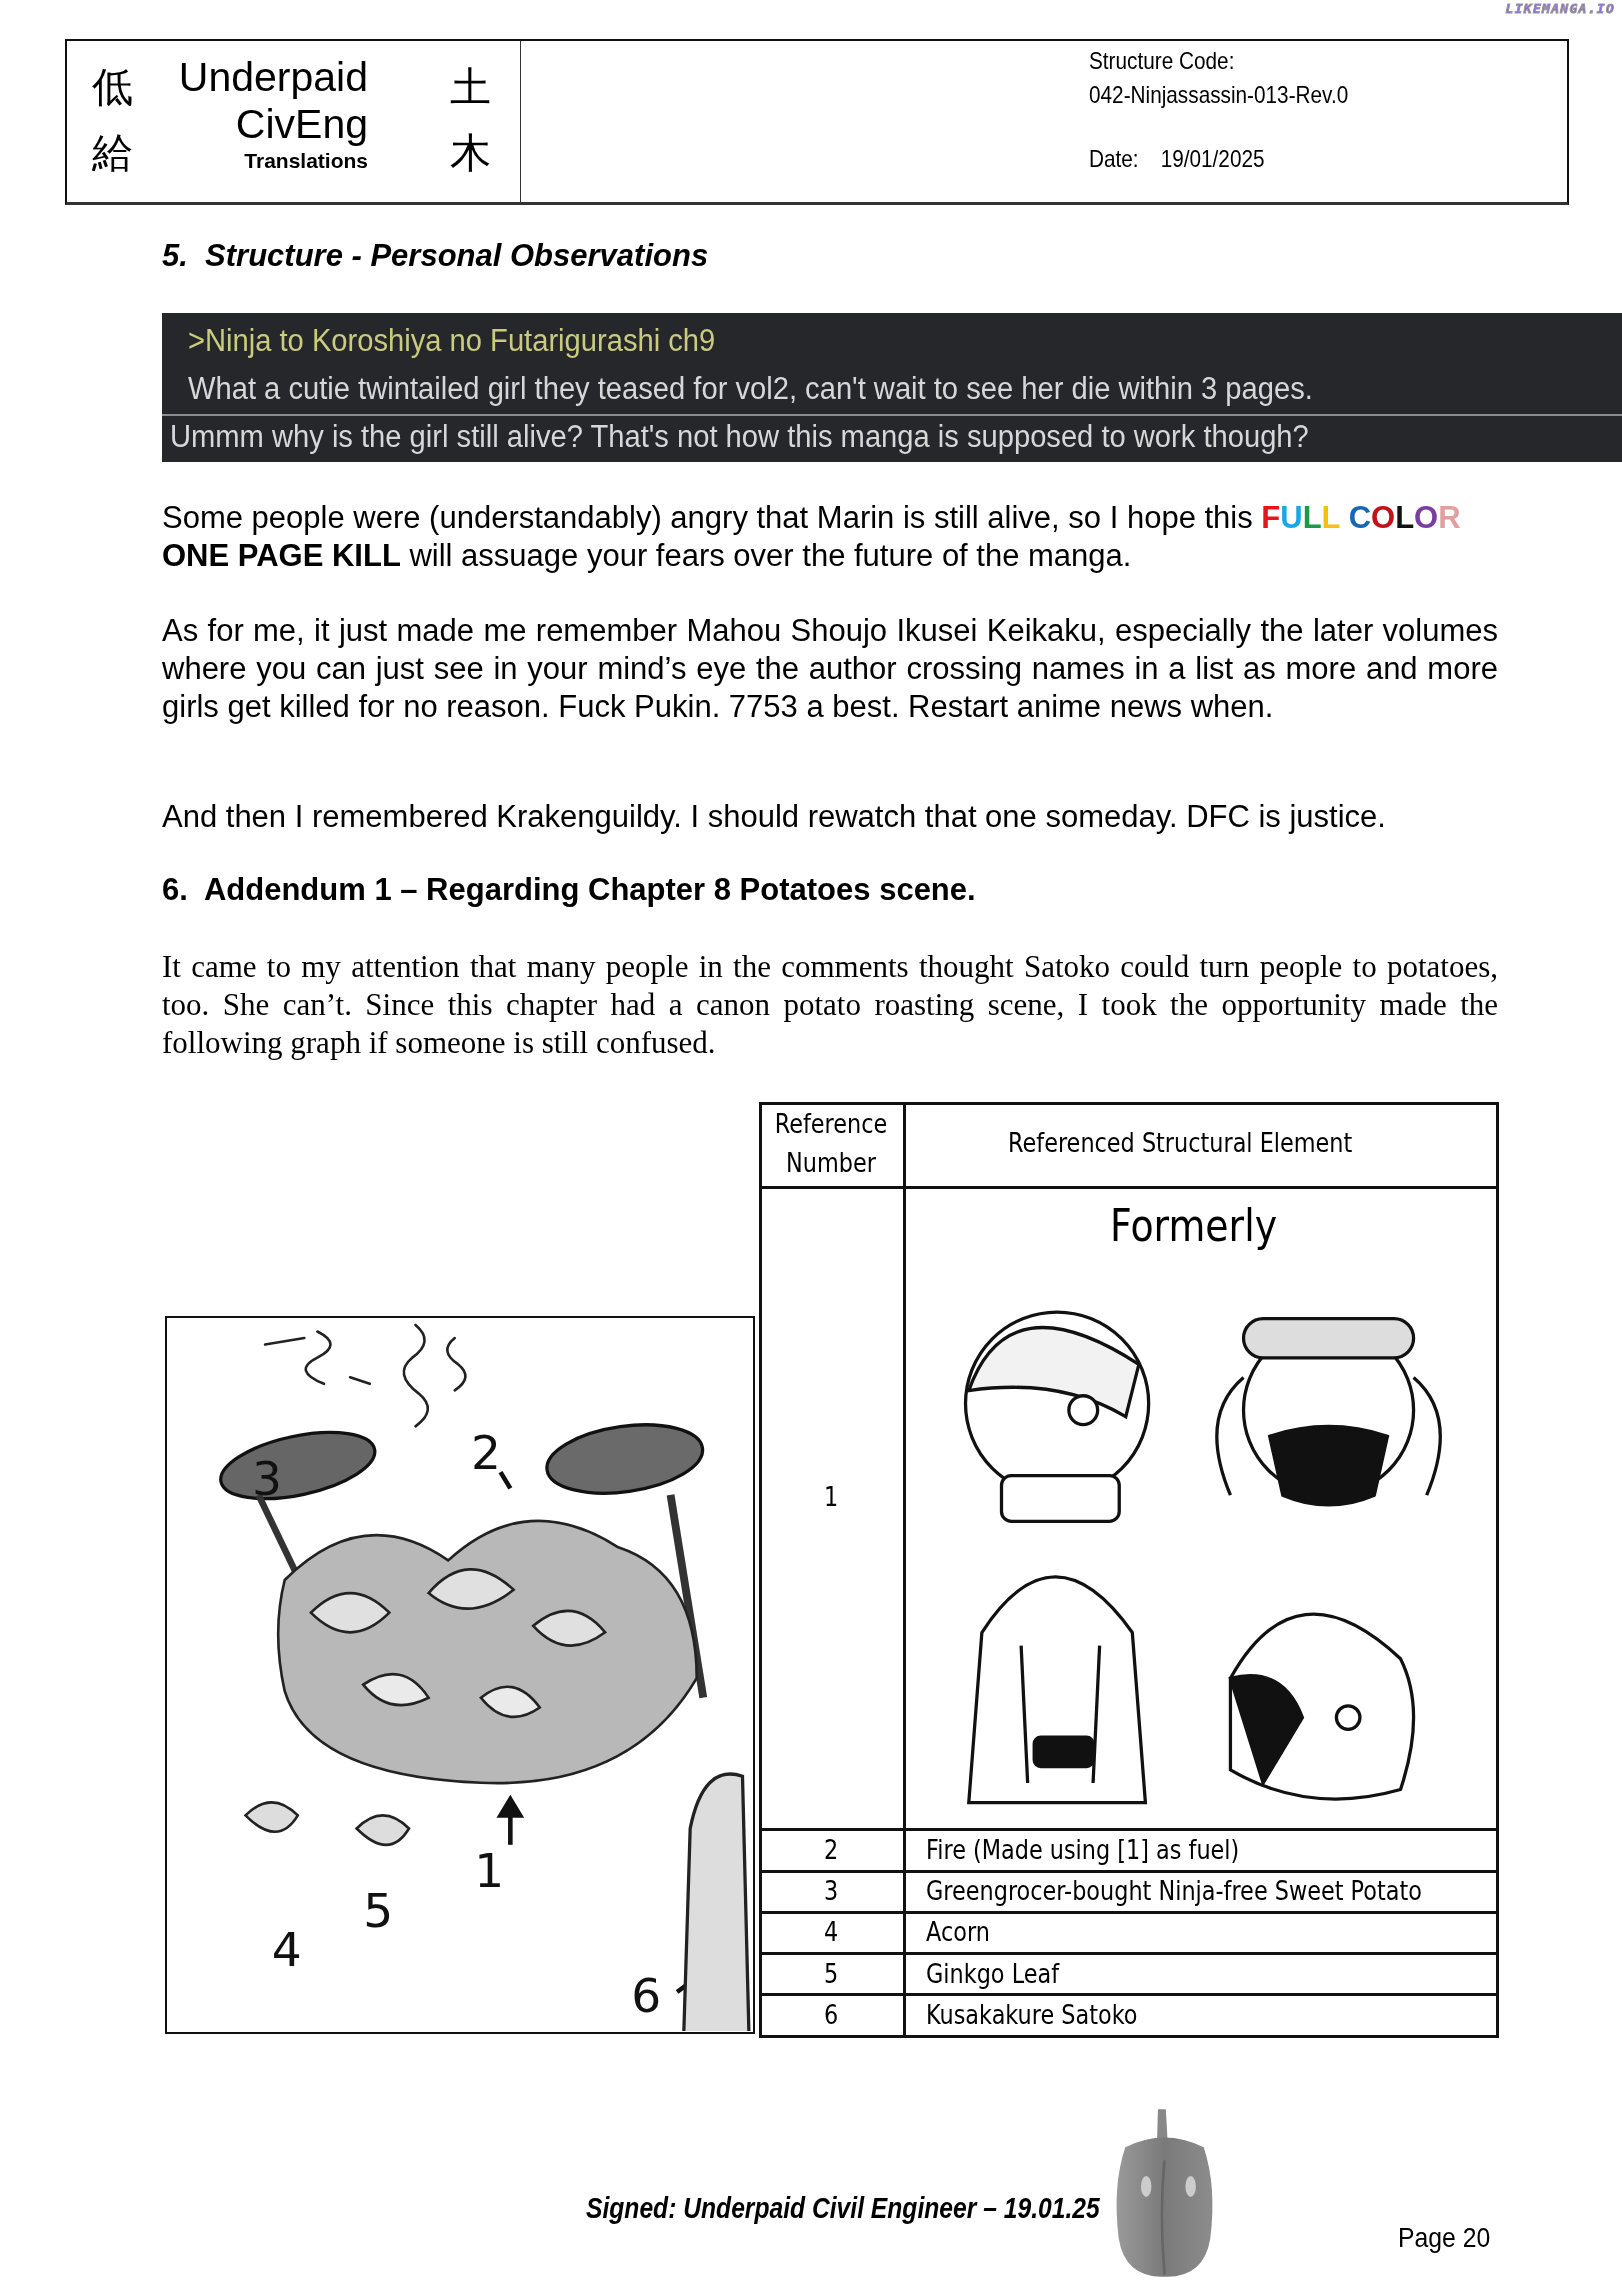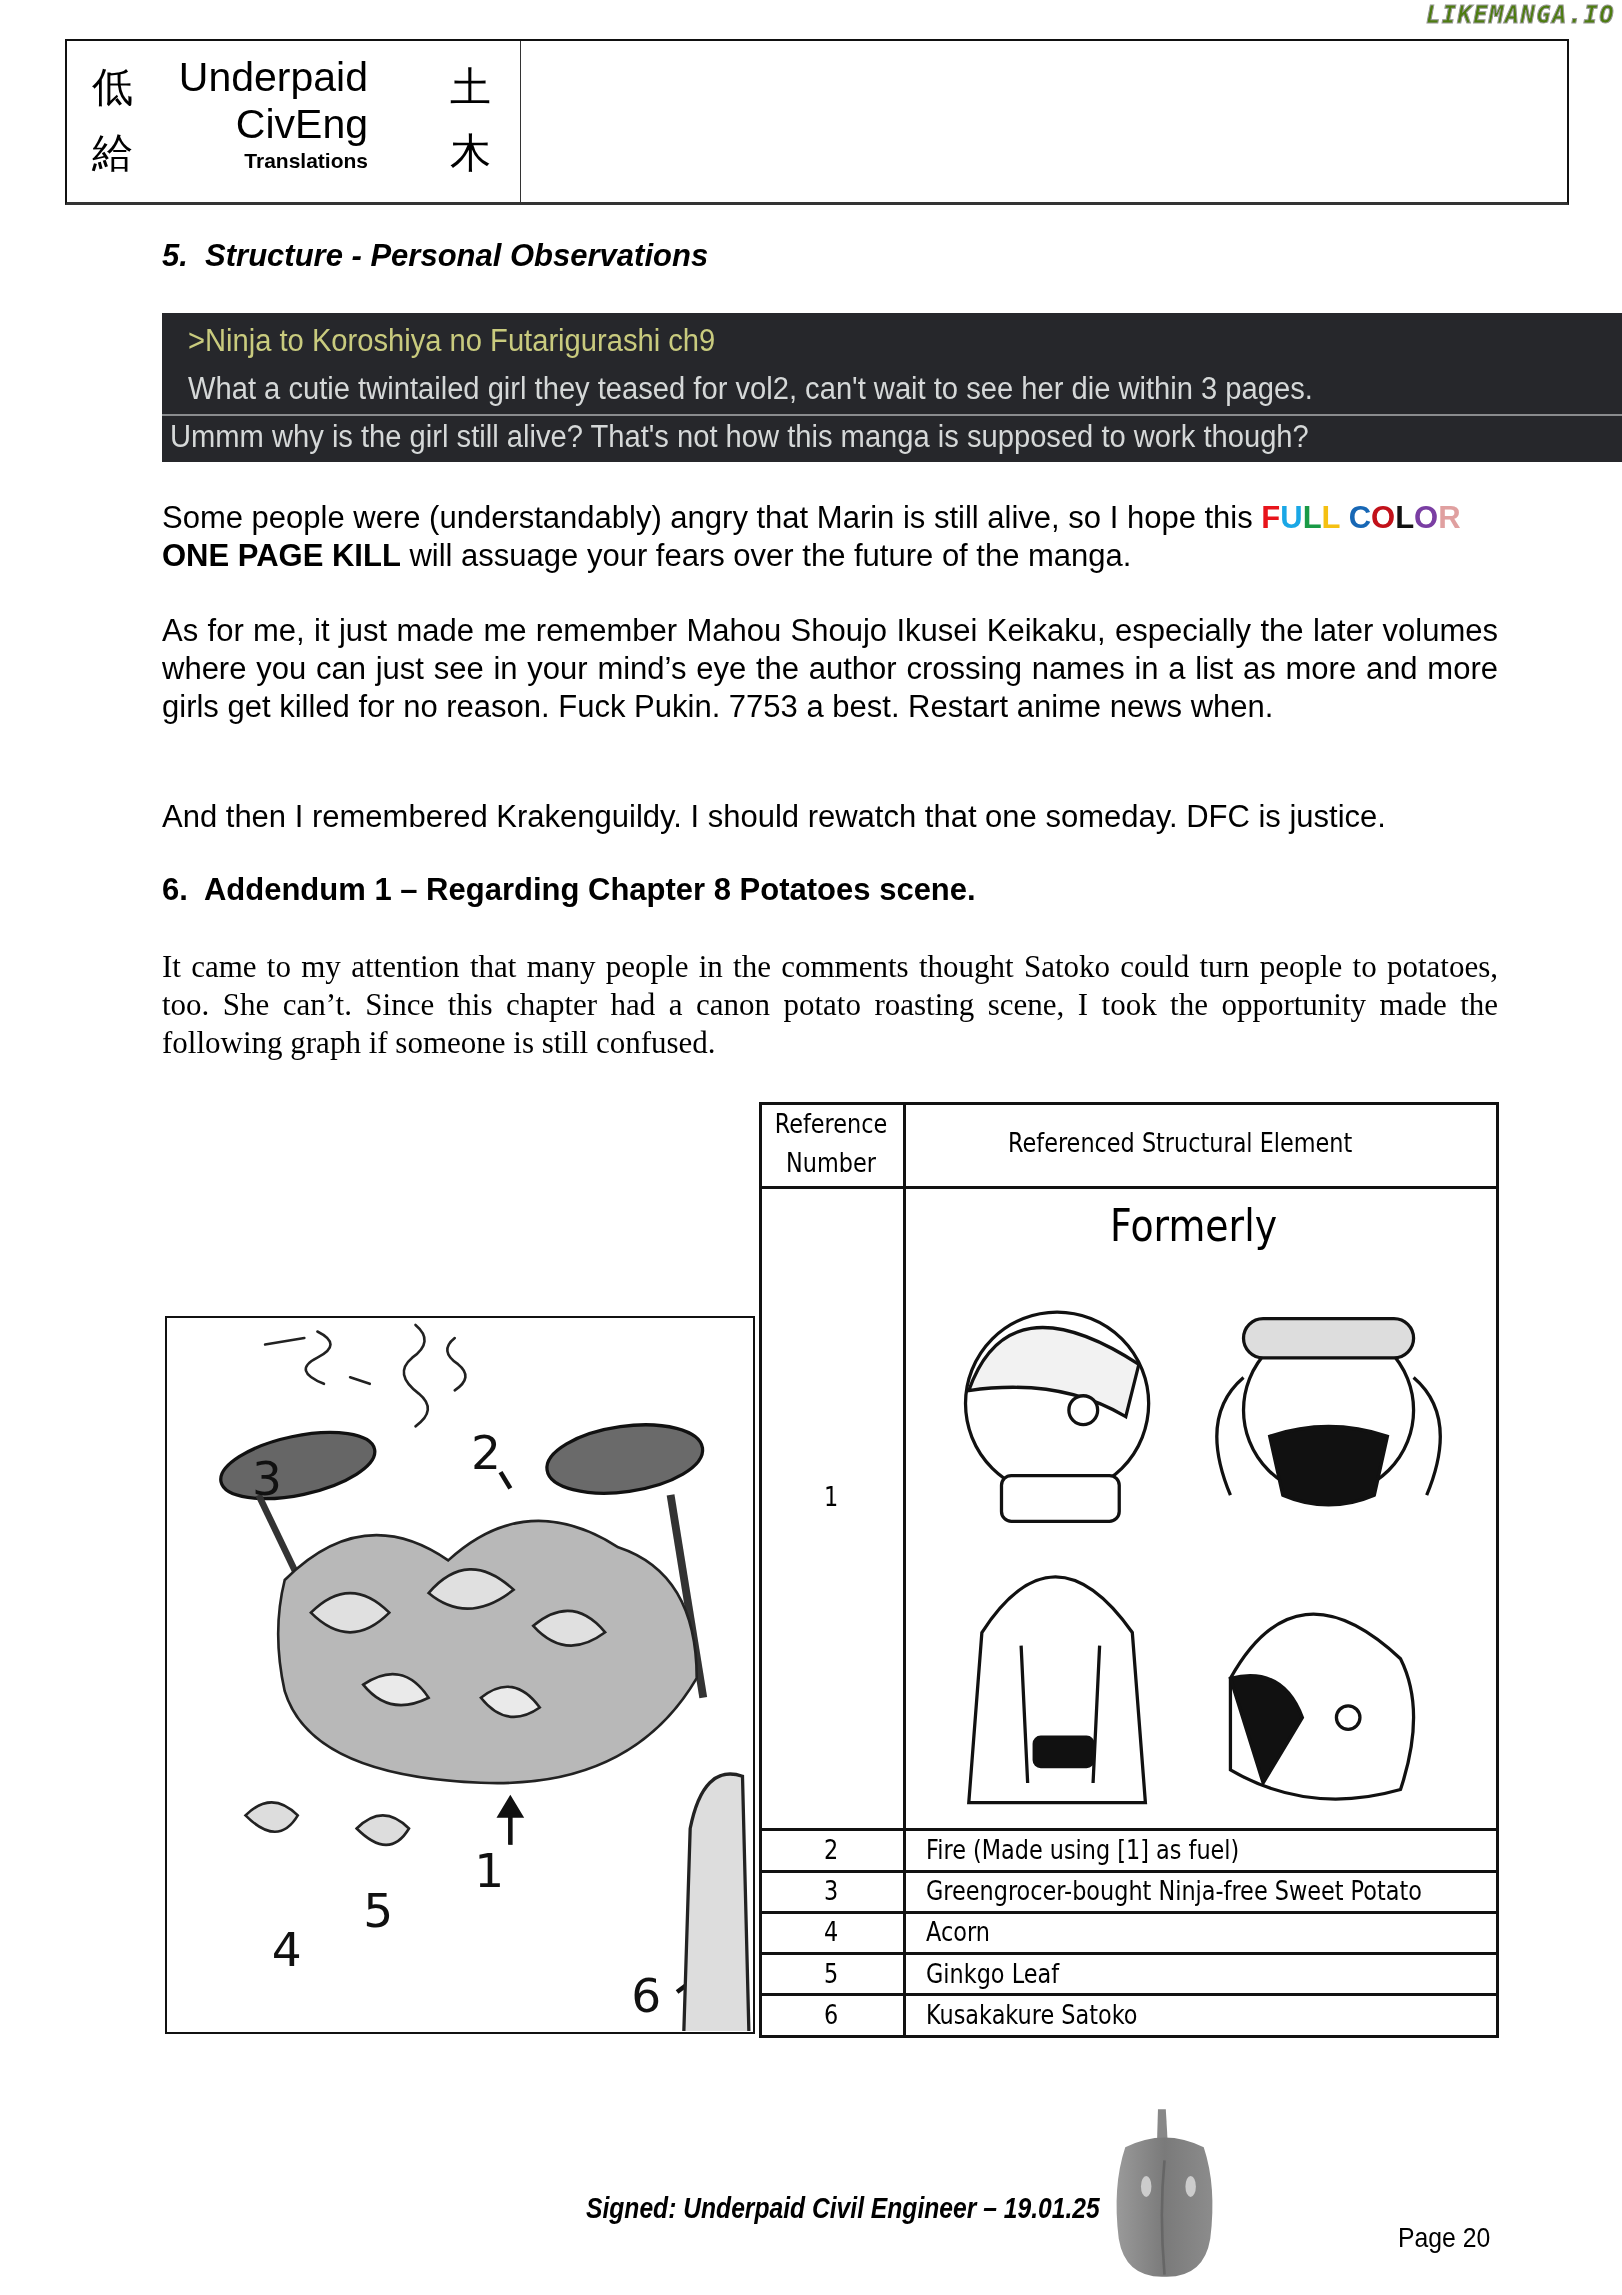--- a/index.html
+++ b/index.html
@@ -1,18 +1,18 @@
 <!DOCTYPE html>
 <html style="font-size:10.5px"><head>
 <meta charset="utf-8">
 <style>
   html,body{margin:0;padding:0;background:#fff;}
   body{width:1623px;height:2295px;position:relative;overflow:hidden;font-family:"Liberation Sans",sans-serif;color:#000;}
   .abs{position:absolute;}
-  .watermark{right:7.9px;top:1.3px;font-family:"DejaVu Sans Mono",monospace;font-size:24px;font-weight:bold;font-style:italic;color:#4d7c0f;-webkit-text-stroke:1px #999;letter-spacing:1.3px;}
+  .watermark{right:7.9px;top:1.3px;font-family:"DejaVu Sans Mono",monospace;font-size:13px;font-weight:bold;font-style:italic;color:#8b5cf6;-webkit-text-stroke:1px #999;letter-spacing:1.3px;}
   .hdr{left:65px;top:39px;width:1504px;height:166px;border:2px solid #111;border-bottom:3.3px solid #333;box-sizing:border-box;}
   .hdr-cell{position:absolute;top:0;bottom:0;}
   .c1{left:0;width:453px;border-right:1.3px solid #333;}
   .c2{left:453px;width:556px;border-right:1.3px solid #333;display:flex;align-items:center;justify-content:center;}
   .c3{left:1009px;right:0;}
   .kanji{position:absolute;font-family:"DejaVu Sans",sans-serif;font-size:41px;line-height:1;}
   .logo{position:absolute;left:92px;width:209px;text-align:right;}
   .logo .l1{font-size:41px;line-height:47px;margin-top:13px;}
   .logo .l2{font-size:41px;line-height:47px;}
   .logo .l3{font-size:21px;font-weight:bold;line-height:26px;}
@@ -53,20 +53,28 @@
     <div class="kanji" style="left:25px;top:26px;">低</div>
     <div class="kanji" style="left:25px;top:92px;">給</div>
     <div class="logo">
       <div class="l1">Underpaid</div>
       <div class="l2">CivEng</div>
       <div class="l3">Translations</div>
     </div>
     <div class="kanji" style="left:383px;top:26px;">土</div>
     <div class="kanji" style="left:383px;top:92px;">木</div>
   </div>
+  <div class="hdr-cell c3">
+    <div class="meta">
+      <div>Structure Code:</div>
+      <div>042-Ninjassassin-013-Rev.0</div>
+      <div class="gap"></div>
+      <div><span>Date:</span><span style="display:inline-block;width:25px;"></span><span>19/01/2025</span></div>
+    </div>
+  </div>
 </div>
 
 <h2 class="abs sec5" style="white-space:pre;font-style:italic;">5.  Structure - Personal Observations</h2>
 
 <div class="abs forum">
   <div class="ln ln1">&gt;Ninja to Koroshiya no Futarigurashi ch9</div>
   <div class="ln ln2">What a cutie twintailed girl they teased for vol2, can't wait to see her die within 3 pages.</div>
   <div class="sep"></div>
   <div class="ln ln3">Ummm why is the girl still alive? That's not how this manga is supposed to work though?</div>
 </div>

